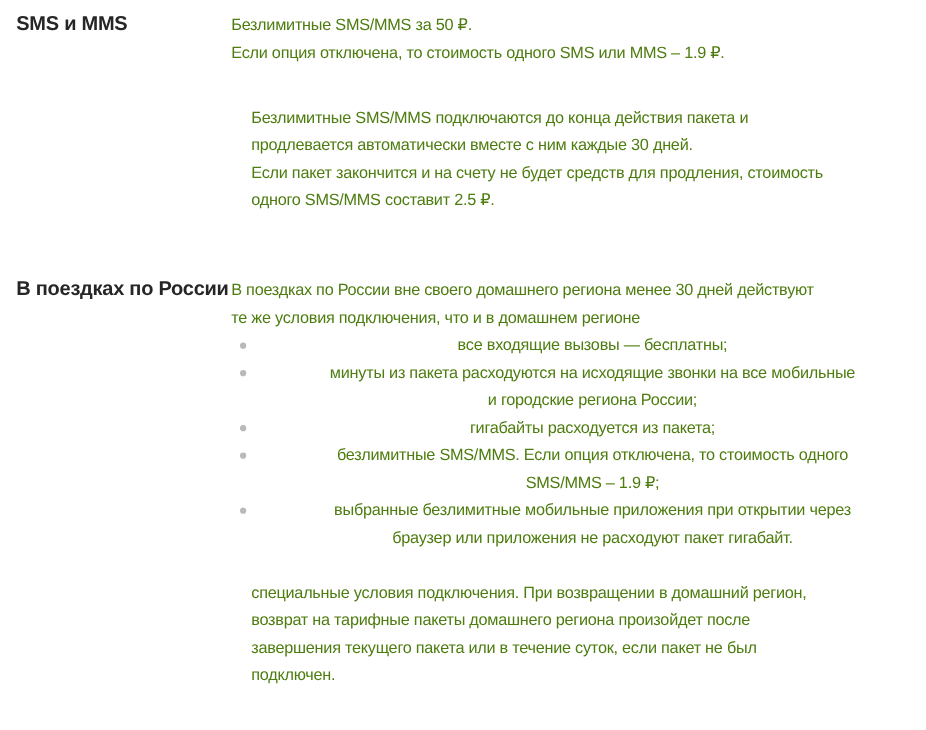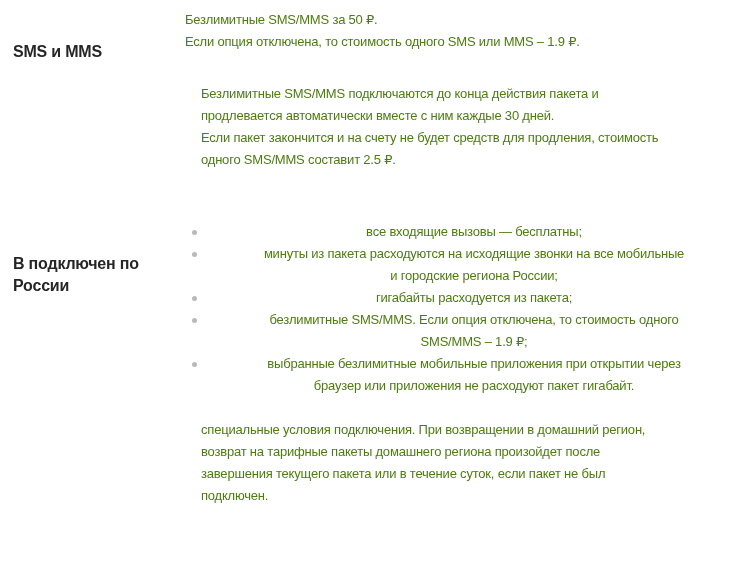--- a/index.html
+++ b/index.html
@@ -24,21 +24,20 @@
     margin-bottom: 50px;
   }
   .label {
     flex: 0 0 172px;
     width: 172px;
     font-size: 16px;
     font-weight: bold;
     color: #262626;
     line-height: 22px;
     letter-spacing: -0.2px;
-    margin-top: 32px;
   }
   .content {
     width: 556px;
     max-width: 556px;
     font-size: 13px;
     line-height: 22px;
     color: #4d7c0f;
     letter-spacing: -0.2px;
   }
   .content p {
@@ -93,22 +92,26 @@
       <p>
         <span class="line">Безлимитные SMS/MMS подключаются до конца действия пакета и</span>
         <span class="line">продлевается автоматически вместе с ним каждые 30 дней.</span>
         <span class="line">Если пакет закончится и на счету не будет средств для продления, стоимость</span>
         <span class="line">одного SMS/MMS составит 2.5 ₽.</span>
       </p>
     </div>
   </div>
 
   <div class="section">
-    <div class="label">В подключен по России</div>
+    <div class="label">В поездках по России</div>
     <div class="content">
+      <p class="intro">
+        <span class="line">В поездках по России вне своего домашнего региона менее 30 дней действуют</span>
+        <span class="line">те же условия подключения, что и в домашнем регионе</span>
+      </p>
       <ul class="bullets">
         <li>
           <span class="dot"></span>
           <span class="li-text">
             <span class="line">все входящие вызовы — бесплатны;</span>
           </span>
         </li>
         <li>
           <span class="dot"></span>
           <span class="li-text">

